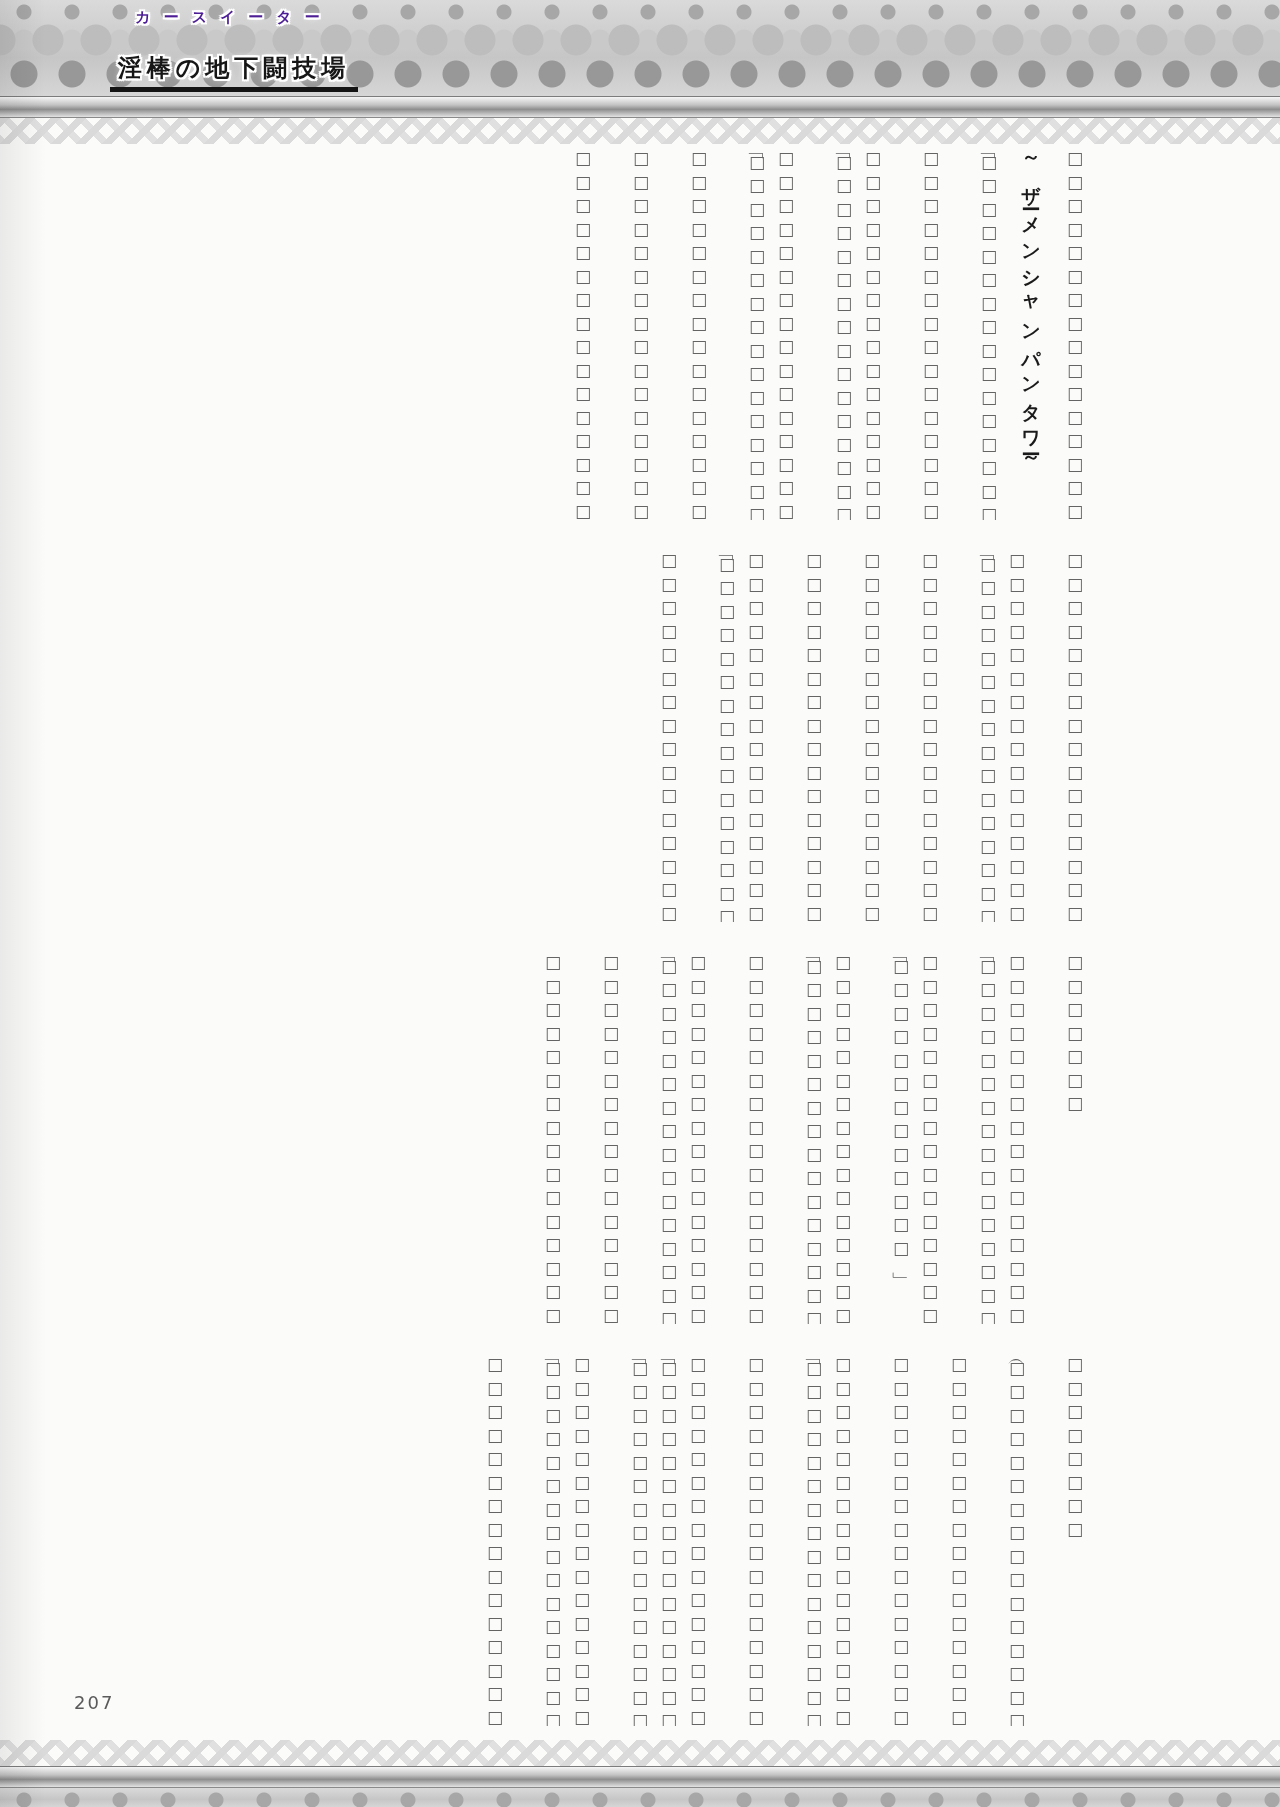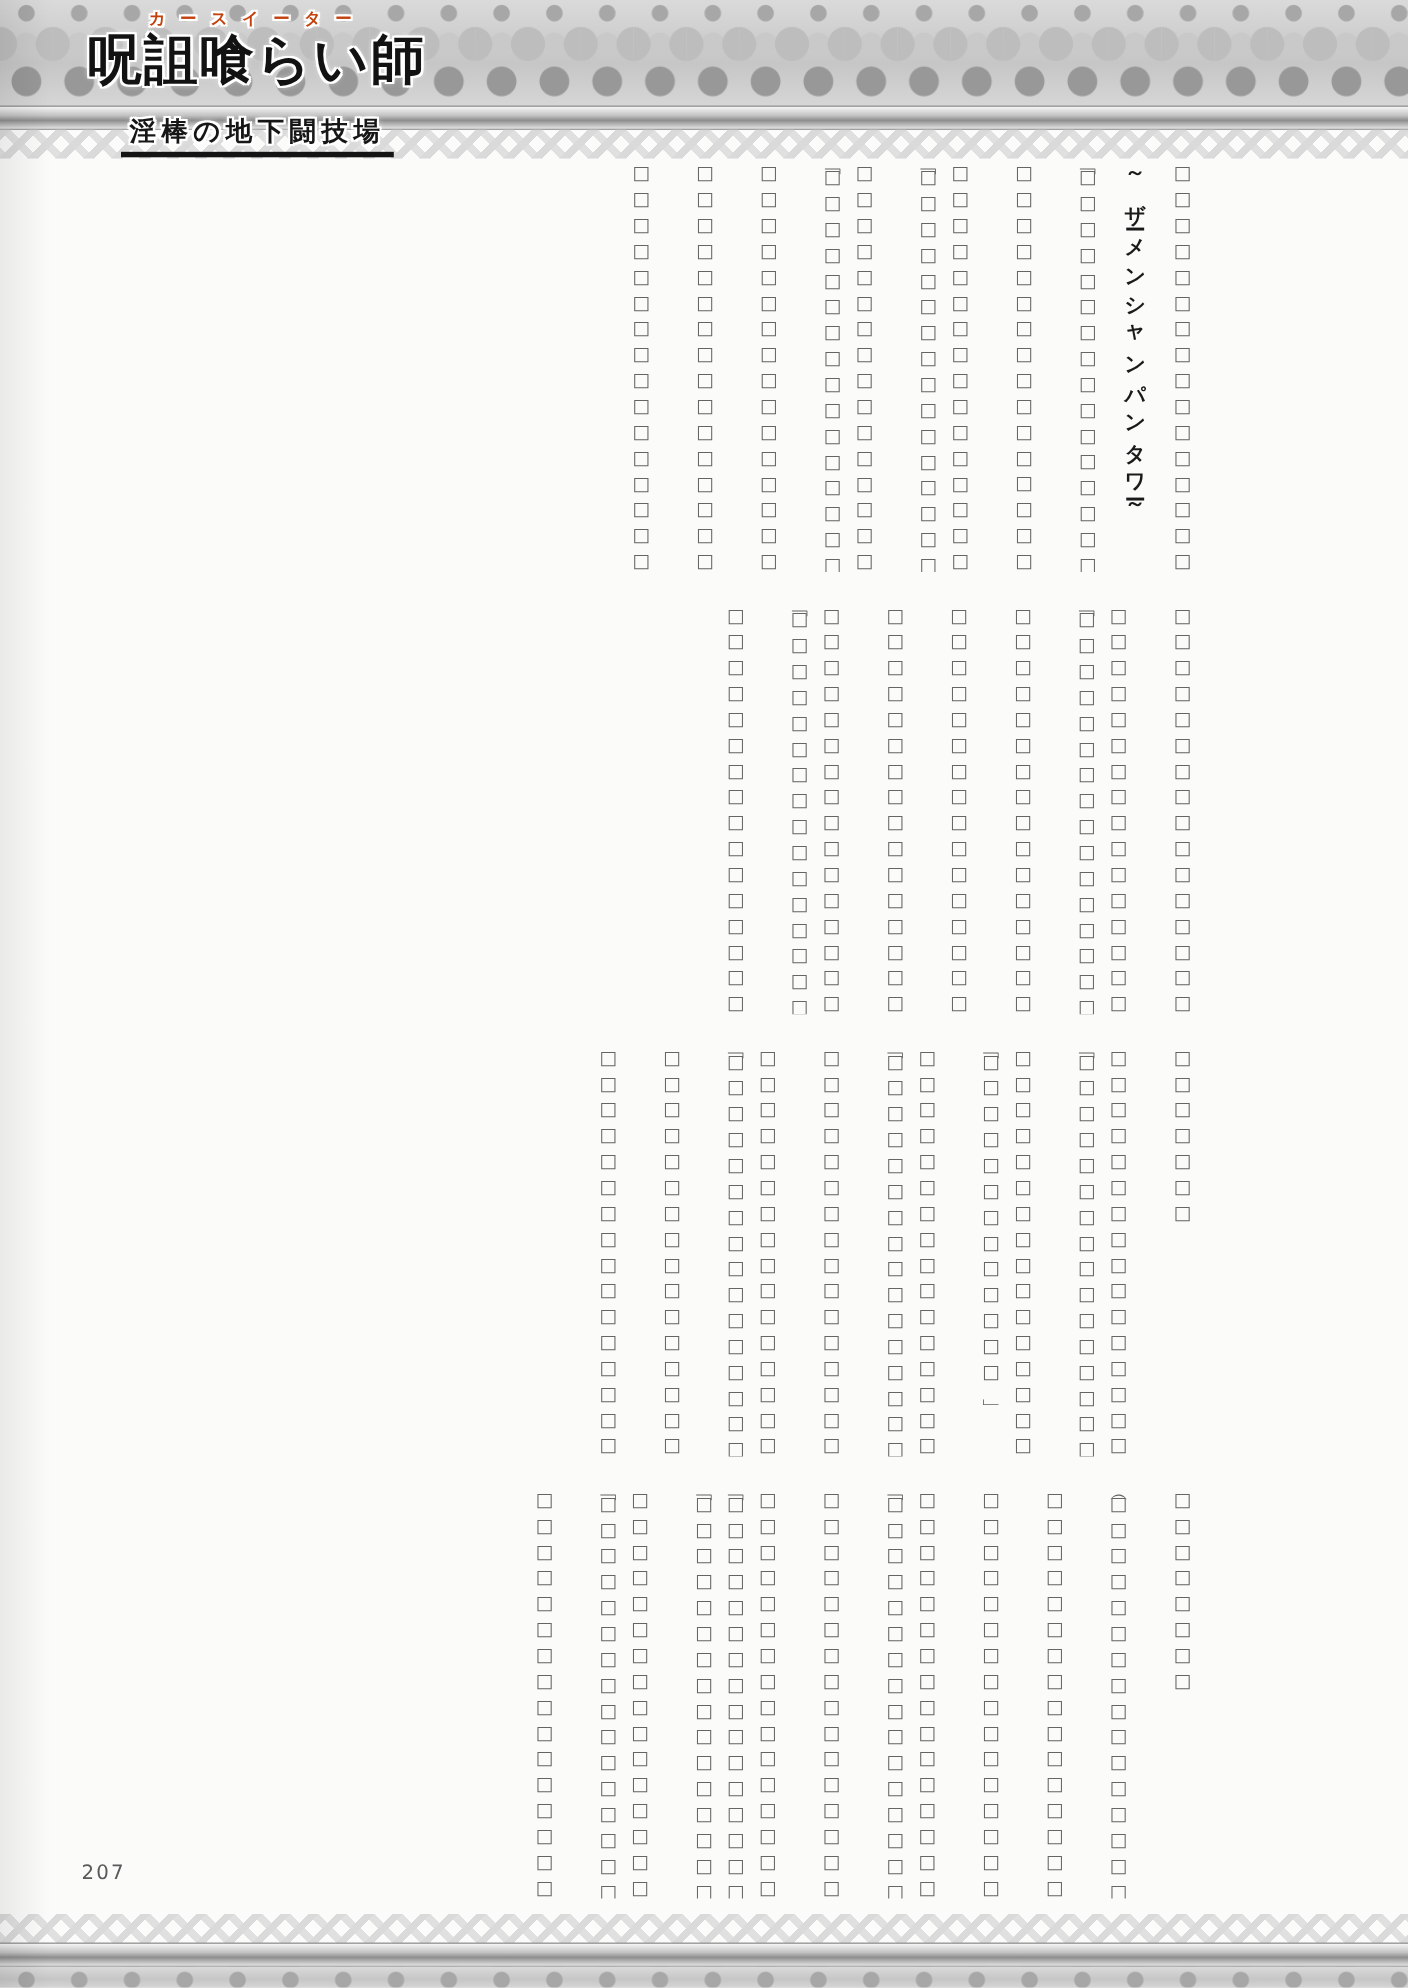--- a/index.html
+++ b/index.html
@@ -40,21 +40,21 @@
   .frill-bottom{top:1740px;}
   
   .edge-shadow{position:absolute;top:0;bottom:0;left:0;width:46px;
     background:linear-gradient(90deg,rgba(0,0,0,.07),rgba(0,0,0,0));pointer-events:none;}
   
   .title-block{position:absolute;top:8px;left:56px;width:356px;text-align:center;z-index:6;}
   .halo{text-shadow:
     -2px -2px 0 #fff, 2px -2px 0 #fff, -2px 2px 0 #fff, 2px 2px 0 #fff,
     0 -2px 0 #fff, 0 2px 0 #fff, -2px 0 0 #fff, 2px 0 0 #fff, 0 0 6px #fff;}
   .title-ruby{display:block;font-family:Liberation Serif, serif;
-    font-weight:bold;font-size:15px;letter-spacing:13px;color:#c2410c;margin-bottom:2px;}
+    font-weight:bold;font-size:15px;letter-spacing:13px;color:#4c1d95;margin-bottom:2px;}
   .title-main{display:block;font-weight:900;font-size:49px;line-height:1.05;
     letter-spacing:2px;color:#121212;}
   .title-sub{display:inline-block;margin-top:4px;font-weight:bold;font-size:24px;
     letter-spacing:5px;color:#161616;border-bottom:5px solid #141414;padding:0 8px 3px;}
   
   .text-area{position:absolute;top:148px;left:75px;width:1014px;z-index:3;}
   .trow{
     writing-mode:vertical-rl;text-orientation:upright;
     height:372px;width:1014px;margin:0 0 30px 0;
     font-size:17px;line-height:29px;letter-spacing:3.5px;
@@ -78,21 +78,21 @@
 <div class="bar bar-top"></div>
 <div class="frill frill-top"></div>
 
 <div class="frill frill-bottom"></div>
 <div class="bar bar-bottom"></div>
 <div class="orn orn-bottom"></div>
 <div class="edge-shadow"></div>
 
 <div class="title-block">
   <span class="title-ruby halo">カースイーター</span>
-  <span class="title-main halo">呪詛喰らい師</span><br>
+  <br>
   <span class="title-sub halo">淫棒の地下闘技場</span>
 </div>
 
 <div class="text-area">
   <div class="trow">
       <p class="redacted">□□□□□□□□□□□□□□□□□□□□□□□□□□□□□□□□□□□□□□□□□□□□□□□□</p>
       <p class="heading">～ザーメンシャンパンタワー～</p>
       <p class="redacted">「□□□□□□□□□□□□□□□□□□□□□□□□」</p>
       <p class="redacted">　□□□□□□□□□□□□□□□□□□□□□□□□□□□□□□□□□□□□□□□□□□□□□□□□□□□□□□□□□□□□□□□□</p>
       <p class="redacted">　□□□□□□□□□□□□□□□□□□□□□□□□□□□□□□□□□□□□□□□□□□□□□□□□□□□□□□□□□□□□□□□□□□□□□□□□□□□</p>

